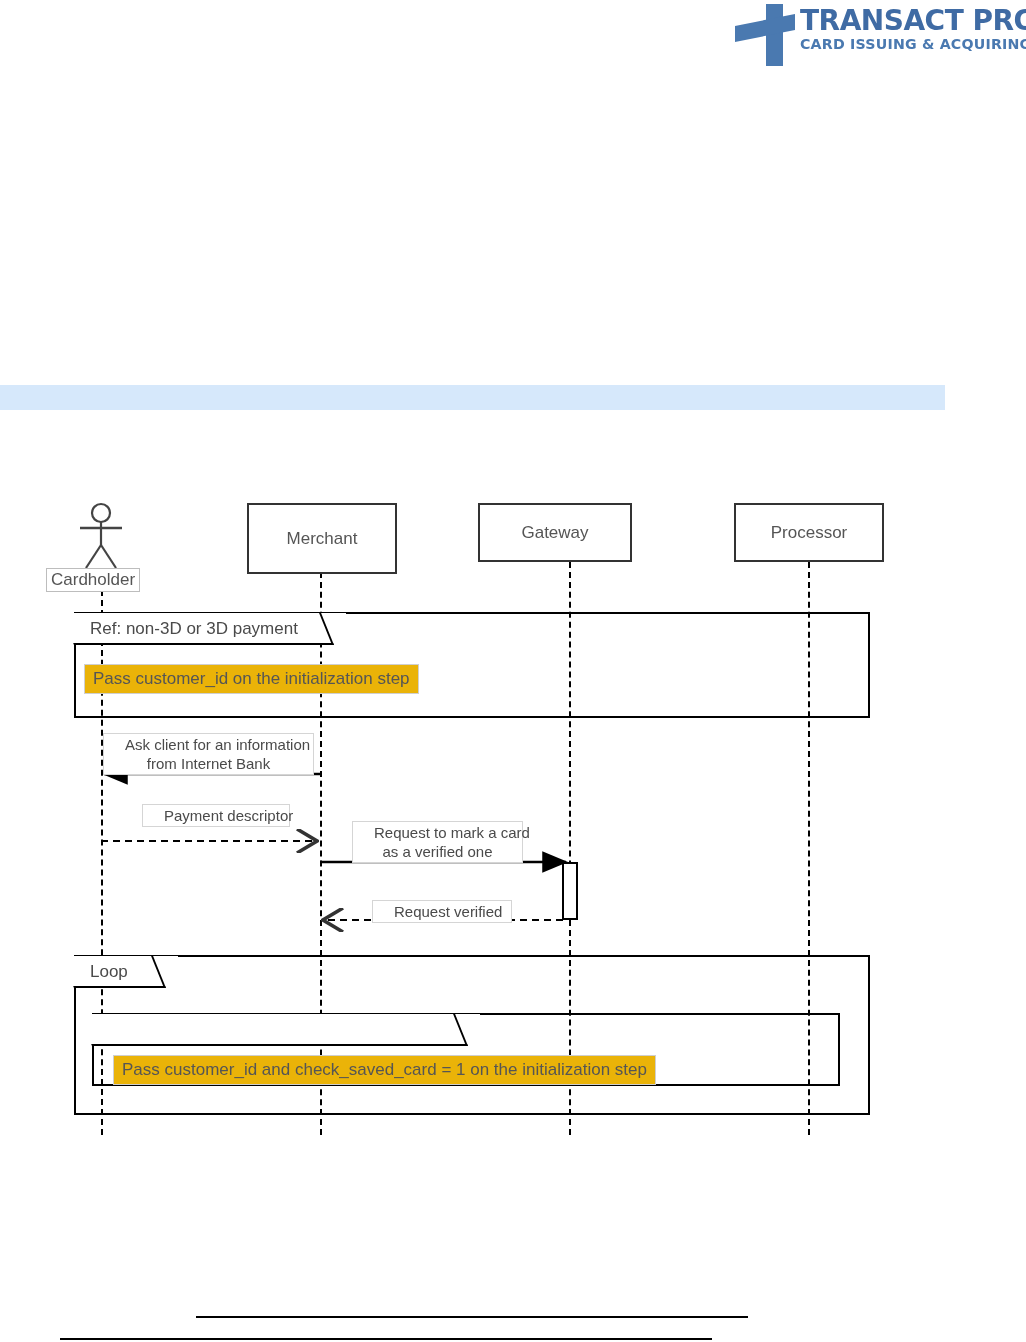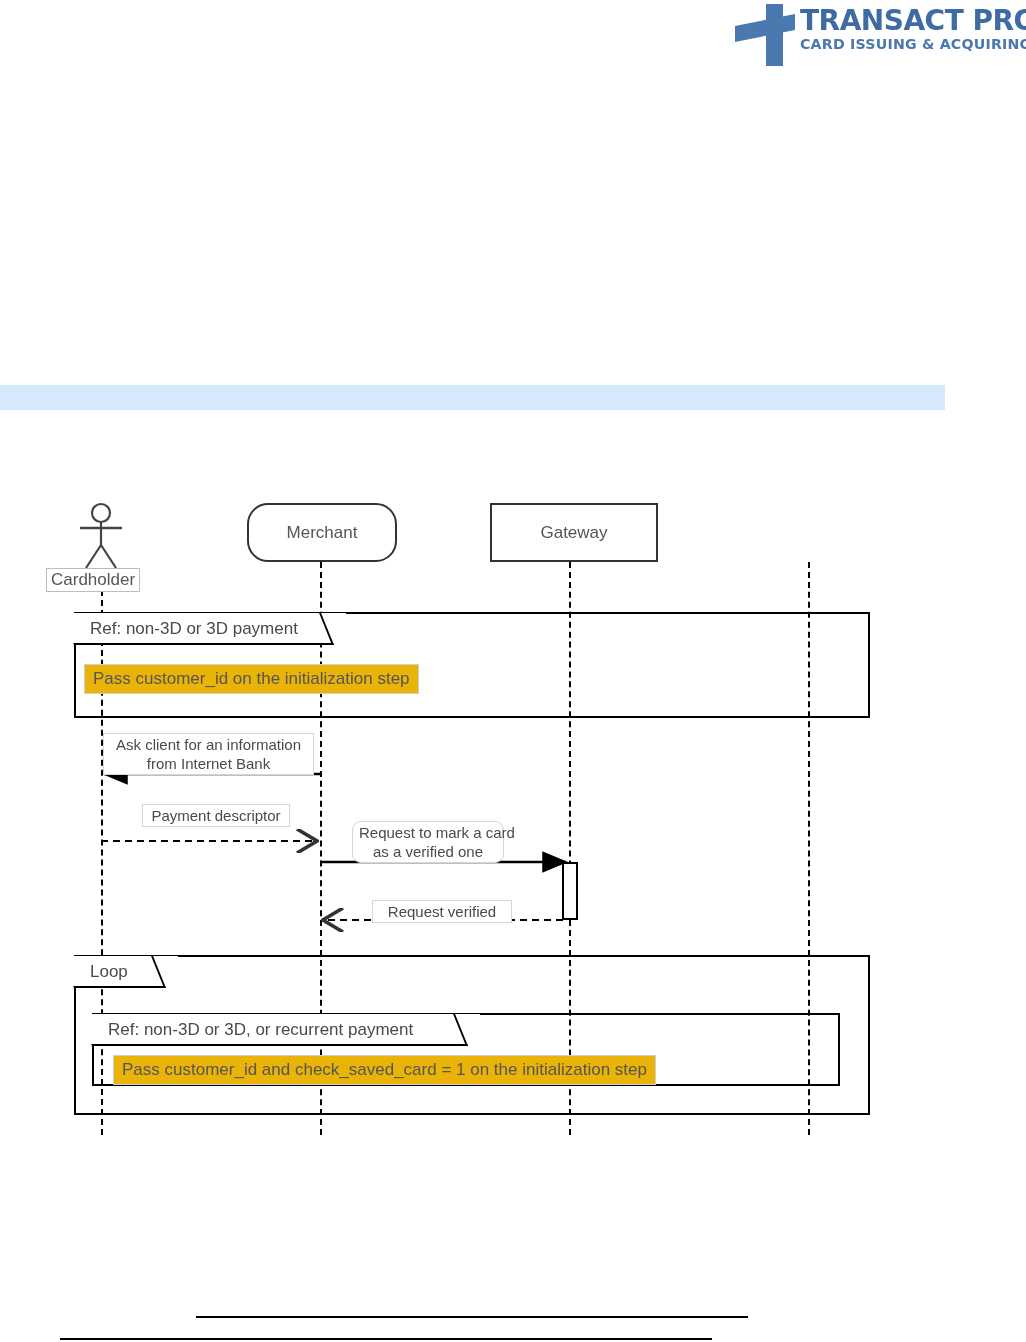--- a/index.html
+++ b/index.html
@@ -140,21 +140,21 @@
     padding: 2px 8px;
     white-space: nowrap;
     line-height: 24px;
   }
   .msg-label {
     position: absolute;
     border: 1px solid #d5d5d5;
     background: #fff;
     font-size: 15px;
     color: #4a4a4a;
-    padding: 1px 6px;
+    padding: 1px 21px;
     line-height: 19px;
     text-align: center;
     white-space: pre;
     z-index: 3;
   }
 
   
   .activation {
     position: absolute;
     border: 2px solid #000;
@@ -196,22 +196,23 @@
 
     <svg class="overlay">
       <circle cx="101" cy="513" r="9" fill="none" stroke="#444" stroke-width="2.2"></circle>
       <line x1="101" y1="522" x2="101" y2="545" stroke="#444" stroke-width="2.2"></line>
       <line x1="80" y1="528" x2="122" y2="528" stroke="#444" stroke-width="2.4"></line>
       <line x1="101" y1="545" x2="86" y2="568" stroke="#444" stroke-width="2.2"></line>
       <line x1="101" y1="545" x2="116" y2="568" stroke="#444" stroke-width="2.2"></line>
     </svg>
     <div class="actor-label" style="left:46px; top:568px;text-align:center;">Cardholder</div>
 
-    <div class="participant-box" style="left:247px; top:503px; width:150px; height:59px;border-radius:21px;">Merchant</div>
-    <div class="participant-box" style="left:490px; top:503px; width:168px; height:59px;">Gateway</div>
+    <div class="participant-box" style="left:247px; top:503px; width:150px; height:71px;">Merchant</div>
+    <div class="participant-box" style="left:478px; top:503px; width:154px; height:59px;">Gateway</div>
+    <div class="participant-box" style="left:734px; top:503px; width:150px; height:59px;">Processor</div>
 
     <div class="frame" style="left:74px; top:612px; width:796px; height:106px;"></div>
     <div class="frame-tab" style="left:74px; top:613px; width:272px;">
       <div class="tab-body" style="width:260px;"></div>
       <div class="tab-label">Ref: non-3D or 3D payment</div>
     </div>
     <div class="note" style="left:84px; top:664px;">Pass customer_id on the initialization step</div>
 
     <svg class="overlay">
       <defs>
@@ -234,36 +235,35 @@
       <line x1="101" y1="841" x2="317" y2="841" stroke="#000" stroke-width="2" stroke-dasharray="7,5" marker-end="url(#open-right)"></line>
 
       <line x1="320" y1="862" x2="566" y2="862" stroke="#000" stroke-width="2.4" marker-end="url(#filled-right)"></line>
 
       <line x1="563" y1="920" x2="323" y2="920" stroke="#000" stroke-width="2" stroke-dasharray="7,5" marker-end="url(#open-right)"></line>
     </svg>
 
     <div class="msg-label" style="left:103px; top:733px; width:211px;">Ask client for an information
 from Internet Bank</div>
     <div class="msg-label" style="left:142px; top:804px; width:148px;">Payment descriptor</div>
-    <div class="msg-label" style="left:352px; top:821px; width:152px;border-radius:9px;">Request to mark a card
+    <div class="msg-label" style="left:352px; top:821px; width:171px;">Request to mark a card
 as a verified one</div>
     <div class="msg-label" style="left:372px; top:900px; width:140px;">Request verified</div>
 
     <div class="activation" style="left:562px; top:862px; width:16px; height:58px;"></div>
 
     <div class="frame" style="left:74px; top:955px; width:796px; height:160px;"></div>
     <div class="frame-tab" style="left:74px; top:956px; width:104px;">
       <div class="tab-body" style="width:92px;"></div>
       <div class="tab-label">Loop</div>
     </div>
 
     <div class="frame" style="left:92px; top:1013px; width:748px; height:73px;"></div>
     <div class="frame-tab" style="left:92px; top:1014px; width:388px;">
       <div class="tab-body" style="width:376px;"></div>
-      <div class="tab-label">Ref: non-3D or 3D, or recurrent payment</div>
     </div>
     <div class="note" style="left:113px; top:1055px;">Pass customer_id and check_saved_card = 1 on the initialization step</div>
 
   </div>
 
   <div class="footer-rule" id="footer-rule-1"></div>
   <div class="footer-rule" id="footer-rule-2"></div>
 
 </div>
 

